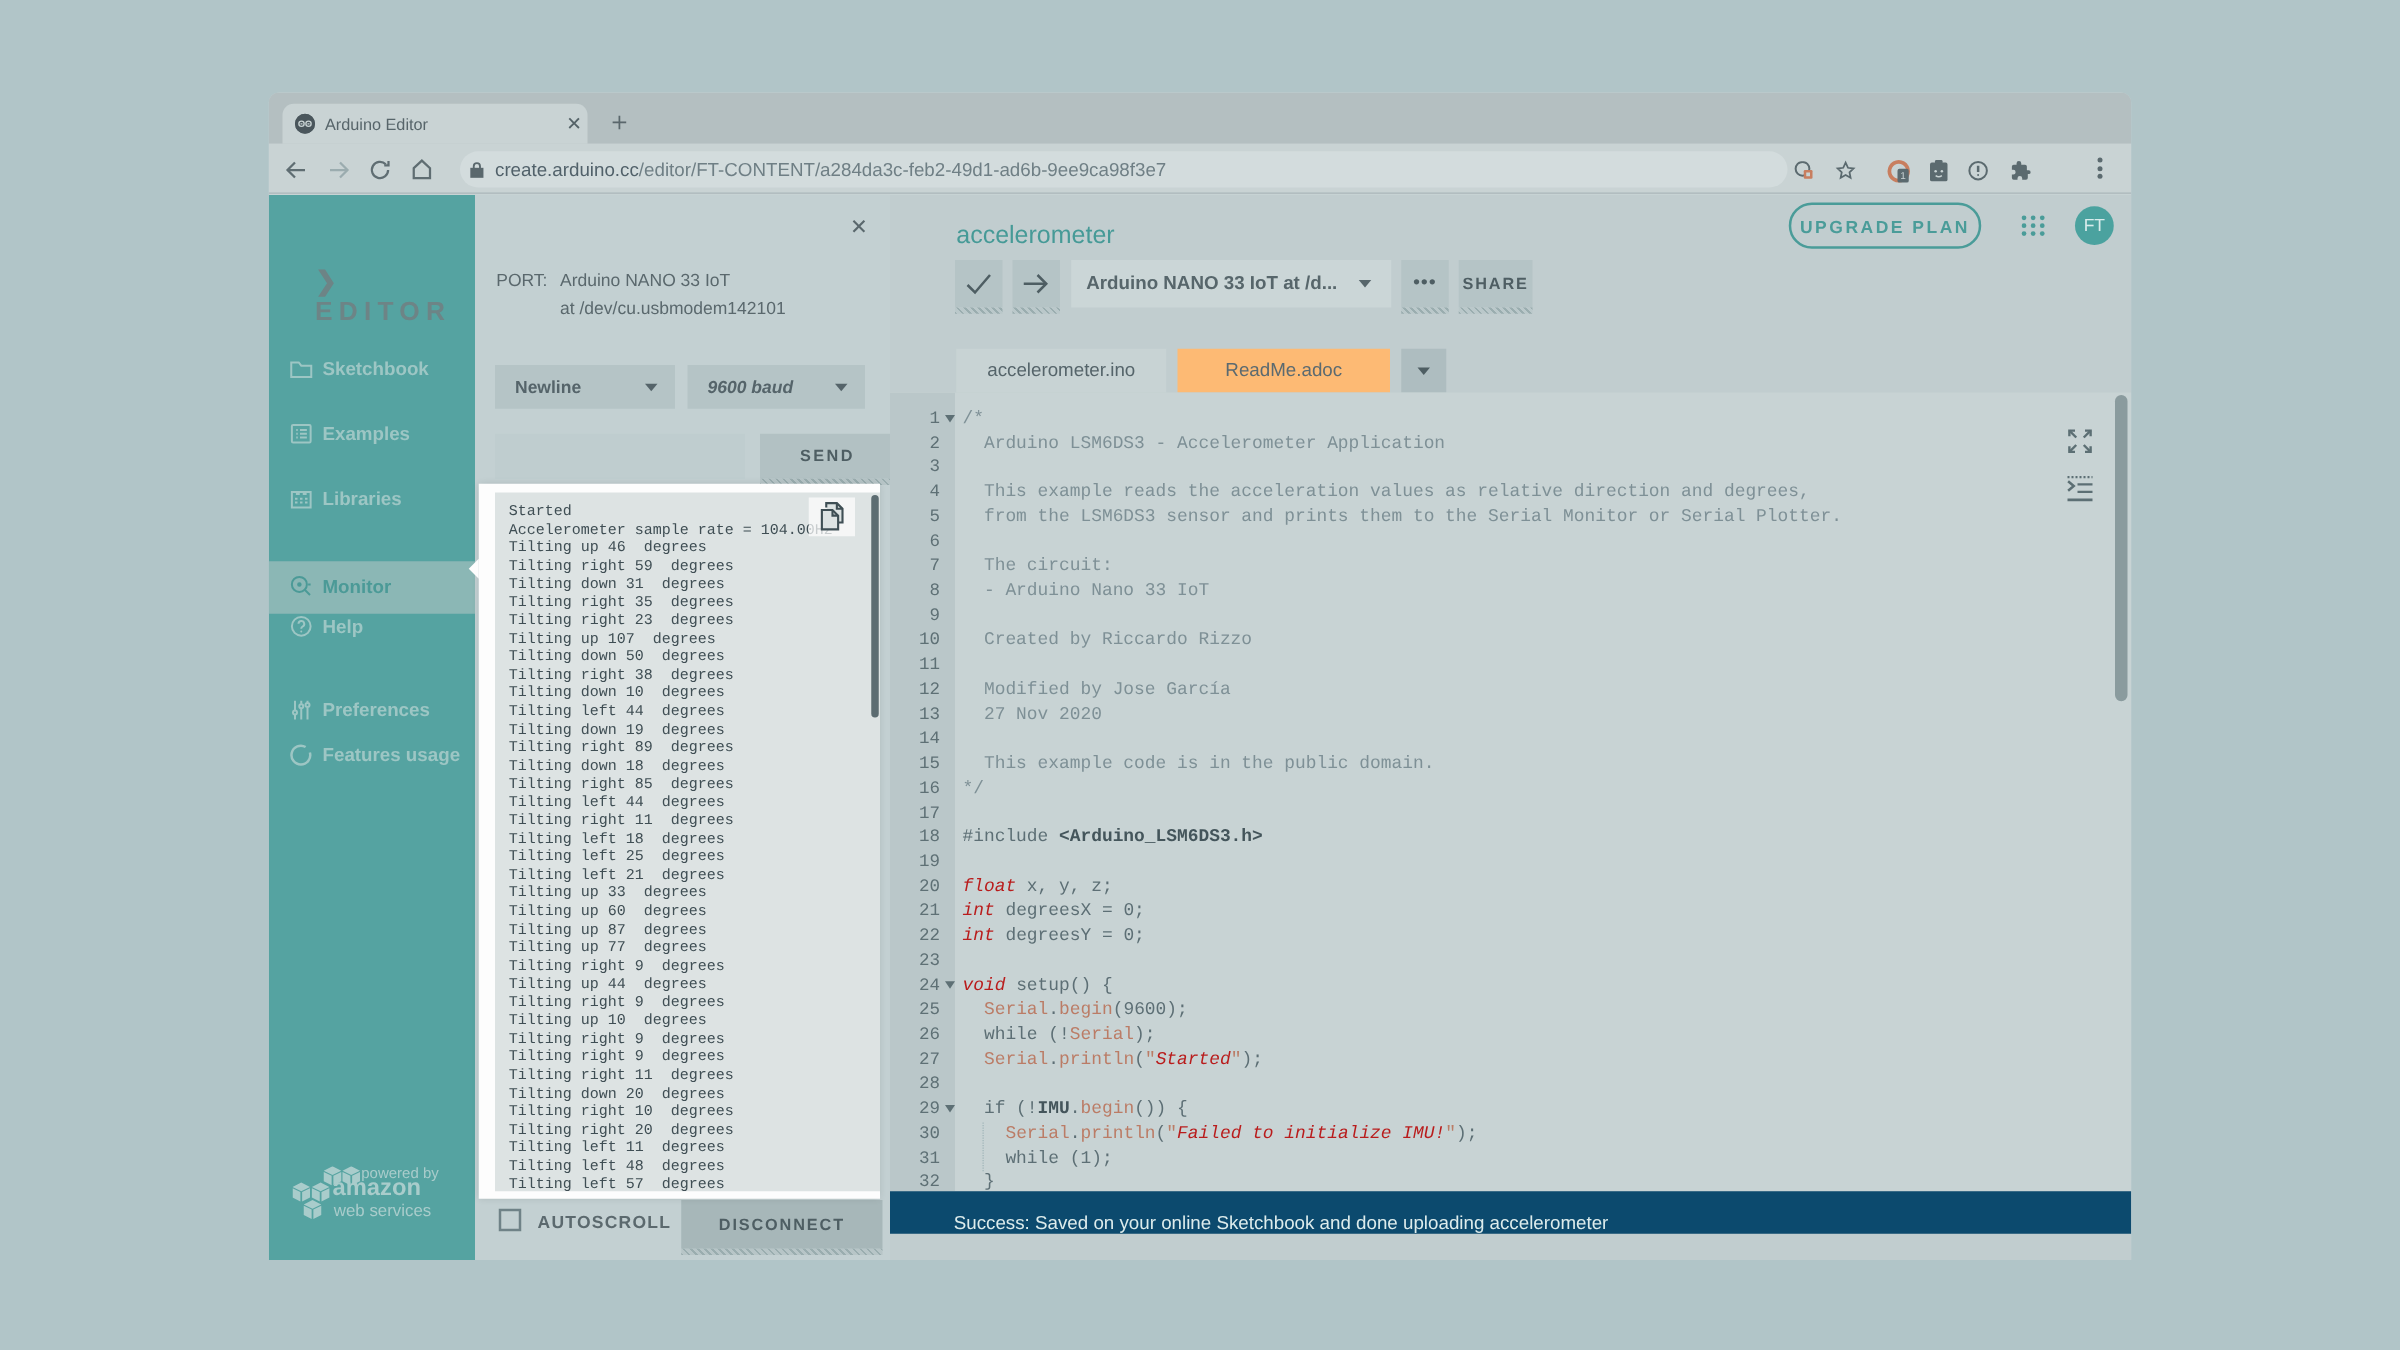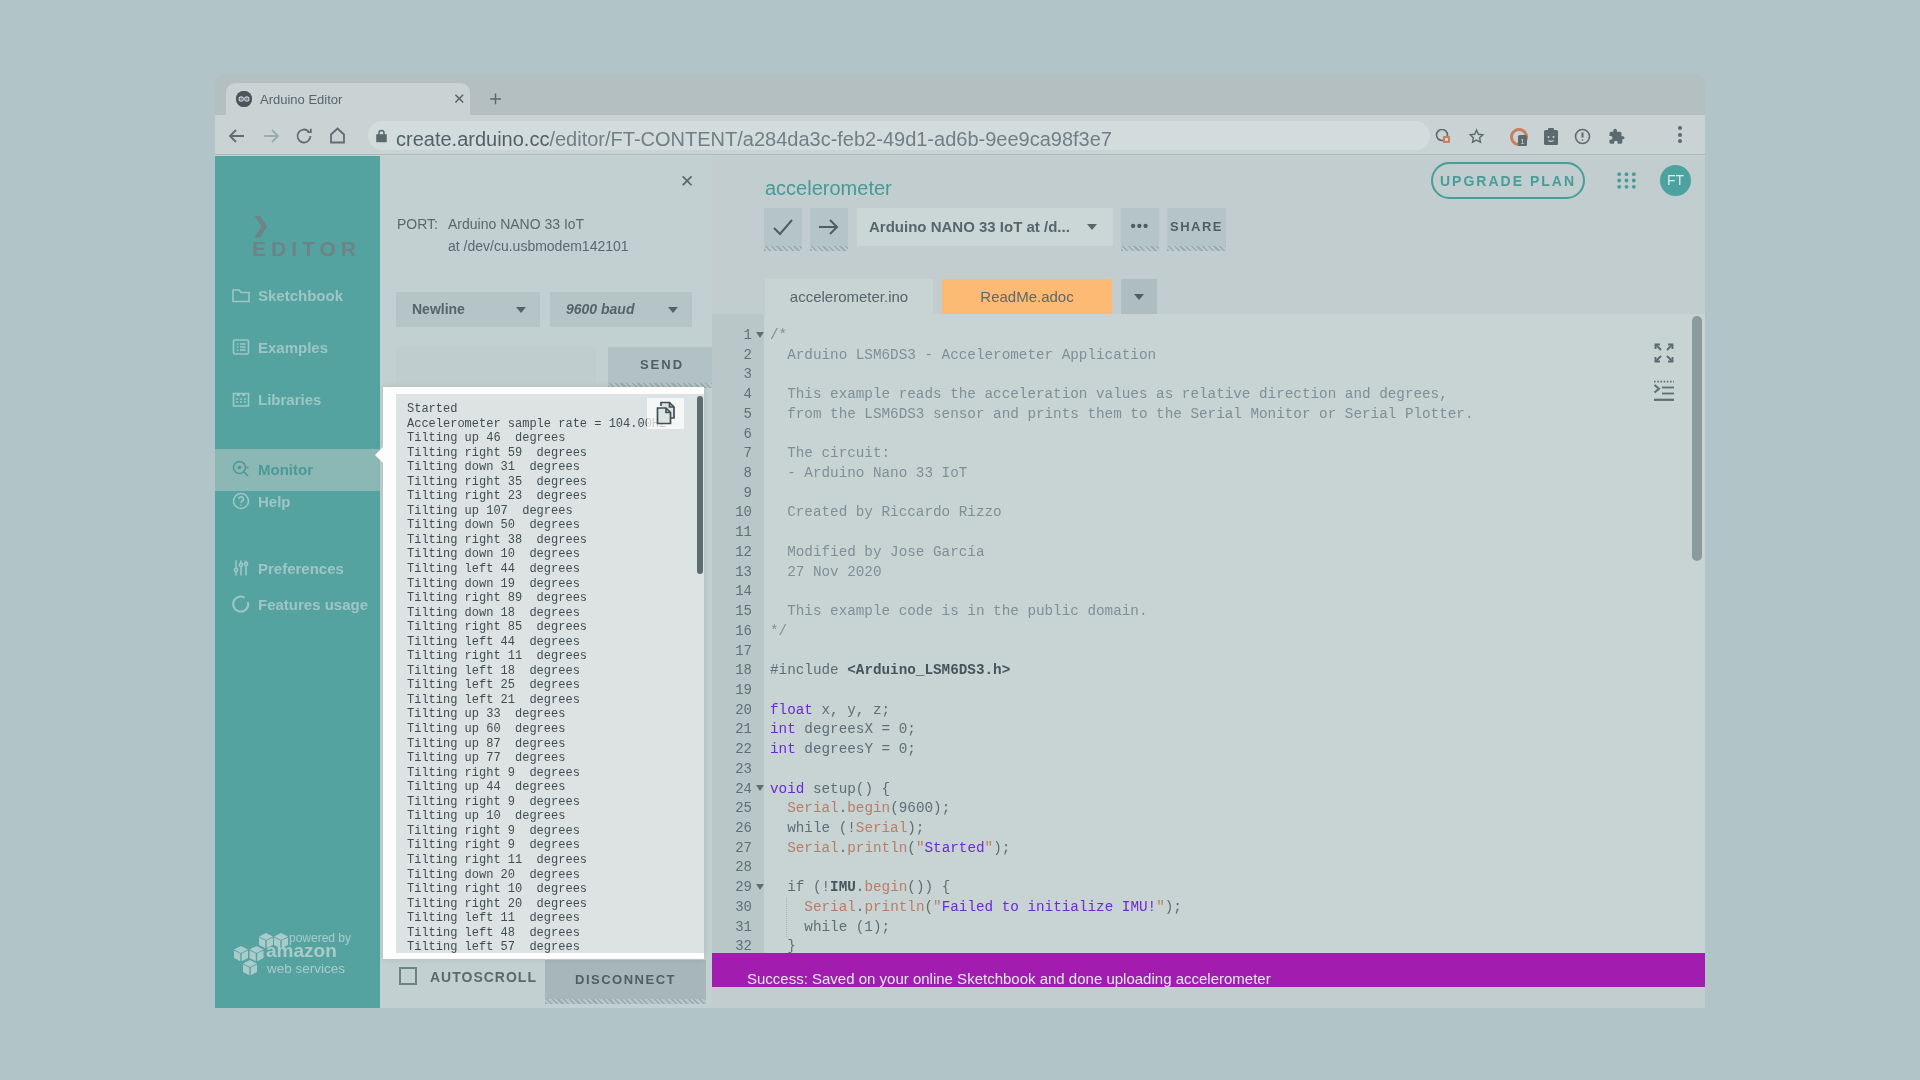--- a/index.html
+++ b/index.html
@@ -14,21 +14,21 @@
          border-radius:9px 9px 0 0; }
   #tab .fav { position:absolute; left:10px; top:8px; width:16px; height:16px; border-radius:50%;
          background:#4a565c; }
   #tab .ttl { position:absolute; left:34px; top:9px; font-size:13px; color:#57656a; }
   #tab .x  { position:absolute; left:227px; top:7px; font-size:15px; color:#556368; }
   #newtab { position:absolute; left:270px; top:13px; font-size:21px; color:#5a676c; line-height:21px; font-weight:300; }
   #toolbar { position:absolute; left:0; top:41px; width:100%; height:40px; background:#c9d3d4;
              border-bottom:1px solid #aab7b9; }
   #urlpill { position:absolute; left:153px; top:6px; width:1062px; height:29px; border-radius:15px;
              background:#d3dcdd; }
-  #urltxt { position:absolute; left:181px; top:13px; font-size:20px; color:#51616a; }
+  #urltxt { position:absolute; left:181px; top:13px; font-size:15px; color:#51616a; }
   #urltxt .path { color:#6f7f85; }
   
   #content { position:absolute; left:0; top:82px; width:100%; height:852px; }
   
   #sidebar { position:absolute; left:0; top:0; width:165px; height:100%; background:#55a3a1; }
   #sidelogo { position:absolute; left:13px; top:57px; font-size:21px; letter-spacing:5px;
               color:#6d8486; font-weight:bold;margin-left:24px; }
   .sitem { position:absolute; left:0; width:100%; height:42px; color:#9dc6c4; }
   .sitem .lbl { position:absolute; left:43px; top:12px; font-size:15px; font-weight:bold; }
   .sitem svg { position:absolute; left:15px; top:9px; }
@@ -83,25 +83,25 @@
   
   #codearea { position:absolute; left:0; top:158px; width:993px; height:639px; background:#c8d3d4; overflow:hidden; }
   #gutter { position:absolute; left:0; top:0; width:52px; height:100%; background:#bac7c9; }
   .fold { position:absolute; left:44px; width:0; height:0; border-left:4px solid transparent;
           border-right:4px solid transparent; border-top:6px solid #5e7075; }
   #lnums { position:absolute; left:0; width:40px; top:12px; font-family:"Liberation Mono", monospace;
            font-size:14px; line-height:19.72px; color:#5e7075; text-align:right; white-space:pre; }
   #code { position:absolute; left:58px; top:12px; font-family:"Liberation Mono", monospace;
           font-size:14.3px; line-height:19.72px; color:#5d6f75; }
   #code .c { color:#7e9096; }
-  #code .k { color:#6d28d9; }
+  #code .k { color:#b91c1c;font-style:italic; }
   #code .o { color:#bb7c66; }
   #code .d { color:#44555b; font-weight:bold; }
-  #statusbar { position:absolute; left:0; top:797px; width:100%; height:34px; background:#a21caf;
-               color:#ddecec; font-size:15px; line-height:51px; padding-left:35px; }
+  #statusbar { position:absolute; left:0; top:797px; width:100%; height:34px; background:#0c4a6e;
+               color:#ddecec; font-size:15px; line-height:51px; padding-left:51px; }
 </style>
 </head>
 <body>
 <div id="win">
 
   <div id="tabbar">
     <div id="tab">
       <div class="fav">
         <svg width="16" height="16" viewBox="0 0 16 16" style="position:absolute;left:0;top:0;">
           <circle cx="8" cy="8" r="8" fill="#4a565c"></circle>

